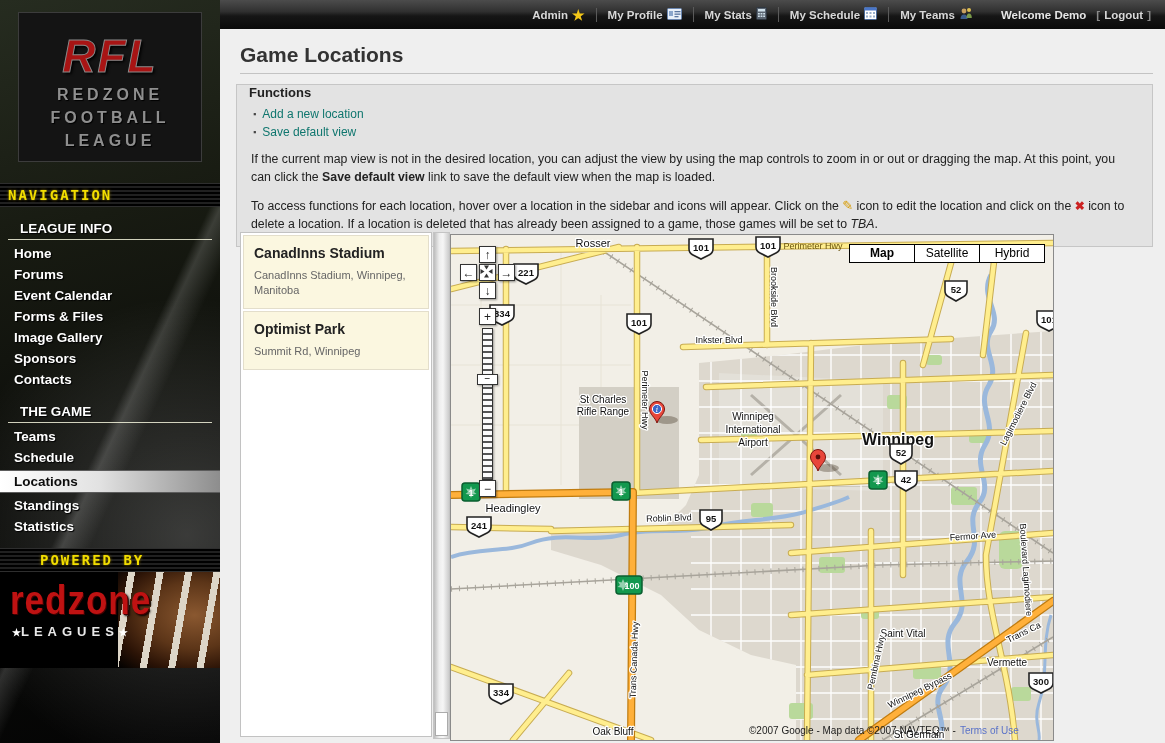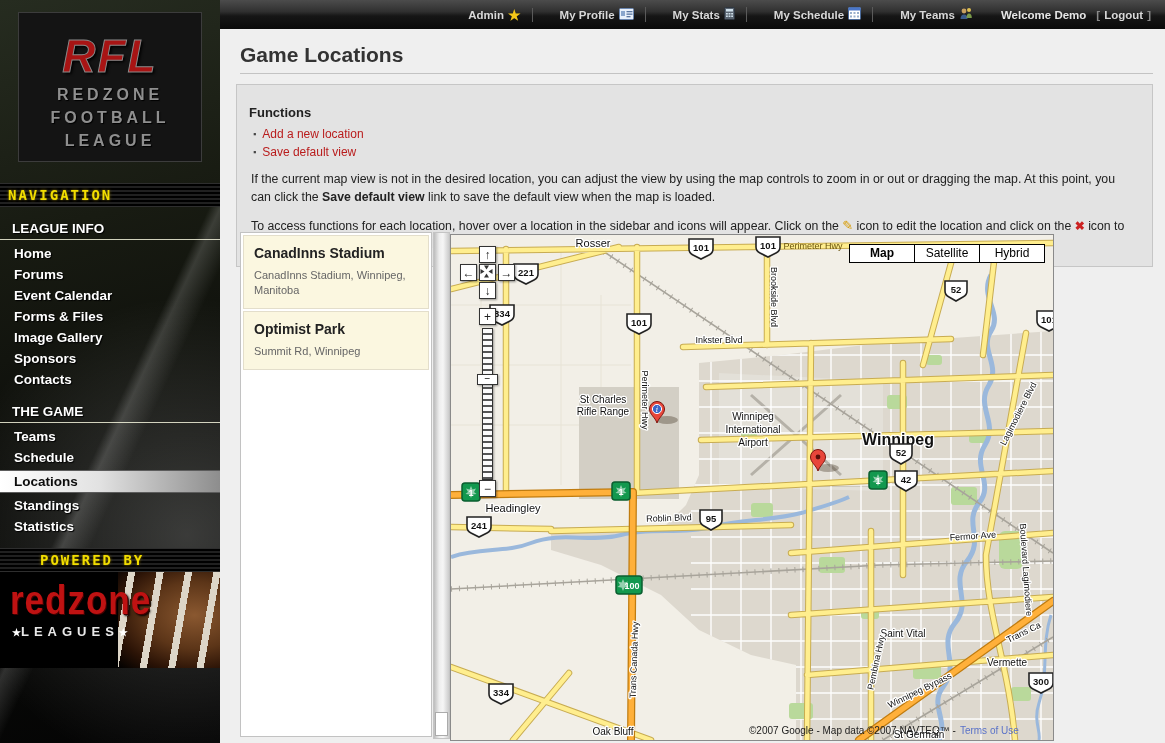--- a/index.html
+++ b/index.html
@@ -15,21 +15,21 @@
   .logo-rfl{margin-top:16px;font-size:46px;font-weight:bold;font-style:italic;
     color:#a81414;letter-spacing:2px;-webkit-text-stroke:1px #8a8a8a;
     text-shadow:2px 2px 3px #000;}
   .logo-line{color:#8f8f8f;font-weight:bold;font-size:16px;letter-spacing:4px;line-height:1.45;
     text-shadow:1px 1px 1px #000;}
   .led-bar{margin-top:21px;height:22px;line-height:22px;padding-left:8px;
     background:repeating-linear-gradient(0deg,#000 0 2px,#202020 2px 4px);
     border-top:1px solid #2e2e2e;border-bottom:1px solid #2e2e2e;
     color:#f2de00;font-family:"DejaVu Sans Mono",monospace;font-weight:bold;
     font-size:14px;letter-spacing:2px;text-shadow:0 0 3px #806c00;}
-  .side-h{margin:12px 0 3px;padding:2px 12px 3px;font-size:13.5px;font-weight:bold;color:#fff;
+  .side-h{margin:12px 8px 3px;padding:2px 12px 3px;font-size:13.5px;font-weight:bold;color:#fff;
     border-bottom:1px solid rgba(255,255,230,.8);text-shadow:1px 1px 1px #000;}
   .nav-item{padding:3px 14px;font-size:13.5px;font-weight:bold;color:#fff;cursor:pointer;
     text-shadow:1px 1px 1px #000;}
   .nav-item.active{margin:2px 0;background:linear-gradient(90deg,#ffffff 0%,#e2e2e2 45%,#8d8d8d 100%);
     color:#0d0d0d;border-top:1px solid #5c5c5c;border-bottom:1px solid #5c5c5c;text-shadow:none;}
   .rz-logo{position:relative;height:96px;background:#000;overflow:hidden;}
   .rz-name{position:absolute;left:10px;top:8px;font-size:35px;font-weight:bold;color:#bf1212;
     letter-spacing:1px;transform:scaleY(1.15);text-shadow:1px 1px 0 #400,2px 2px 2px #000;}
   .rz-sub{position:absolute;left:12px;top:52px;font-size:13px;font-weight:bold;color:#e8e8e8;
     letter-spacing:5px;}
@@ -37,36 +37,36 @@
   .laces{position:absolute;right:0;top:0;width:102px;height:96px;
     background:
       repeating-linear-gradient(100deg, rgba(0,0,0,0) 0 10px, #ddd6c8 10px 17px, rgba(0,0,0,0) 17px 28px),
       radial-gradient(ellipse at 75% 45%, #8a5830 0%, #5c3518 45%, #2b1306 75%, #000 100%);}
   
   #topbar{position:absolute;left:220px;top:0;width:945px;height:29px;
     background:linear-gradient(#4c4c4c 0%,#303030 40%,#161616 55%,#0a0a0a 100%);
     display:flex;align-items:center;justify-content:flex-end;
     font-size:11.5px;font-weight:bold;color:#cfcfcf;}
   .tb-item{display:flex;align-items:center;gap:4px;cursor:pointer;color:#d8d8d8;}
-  .tb-item+.tb-item{border-left:1px solid #5a5a5a;padding-left:27px;margin-left:11px;}
+  .tb-item+.tb-item{border-left:1px solid #5a5a5a;padding-left:11px;margin-left:11px;}
   .tb-star{color:#f4c718;font-size:14px;}
   .tb-ico{display:inline-block;}
   .tb-welcome{margin-left:28px;color:#e6e6e6;}
   .tb-logout{margin-left:10px;margin-right:14px;color:#8a8a8a;display:flex;gap:4px;}
   .tb-logout .lg{color:#d8d8d8;cursor:pointer;}
   
   #main{position:absolute;left:220px;top:29px;width:945px;height:714px;background:#efefef;}
   .pg-title{margin:14px 12px 6px 20px;font-size:21px;font-weight:bold;color:#333;}
   .title-rule{margin:0 12px 0 20px;border-top:1px solid #c3c3c3;}
   .fn-box{margin:10px 12px 0 16px;background:#e3e3e3;border:1px solid #c6c6c6;
-    padding:20px 12px 12px;color:#222;}
+    padding:0 12px 12px;color:#222;}
   .fn-title{font-size:13px;font-weight:bold;margin-bottom:5px;}
   .fn-link-row{display:flex;align-items:center;gap:6px;padding:2px 0 2px 4px;font-size:12px;}
   .blt{color:#444;font-size:9px;}
-  .fn-link{color:#b91c1c;cursor:pointer;}
+  .fn-link{color:#0f766e;cursor:pointer;}
   .fn-p{margin:9px 2px 0 2px;font-size:12.3px;line-height:1.5;color:#222;}
   .pencil{color:#d79b00;font-size:13px;}
   .delx{color:#cc2222;font-weight:bold;font-size:12px;}
   
   .loc-wrap{position:absolute;left:20px;top:203px;width:210px;height:507px;}
   .loc-list{position:absolute;left:0;top:0;width:190px;height:503px;background:#fff;
     border:1px solid #c2c2c2;}
   .loc-card{margin:2px;background:#fbf7e0;border:1px solid #e3decb;padding:9px 10px 10px;cursor:pointer;}
   .loc-name{font-size:14px;font-weight:bold;color:#222;margin-bottom:7px;}
   .loc-addr{font-size:11px;color:#666;line-height:1.35;}

